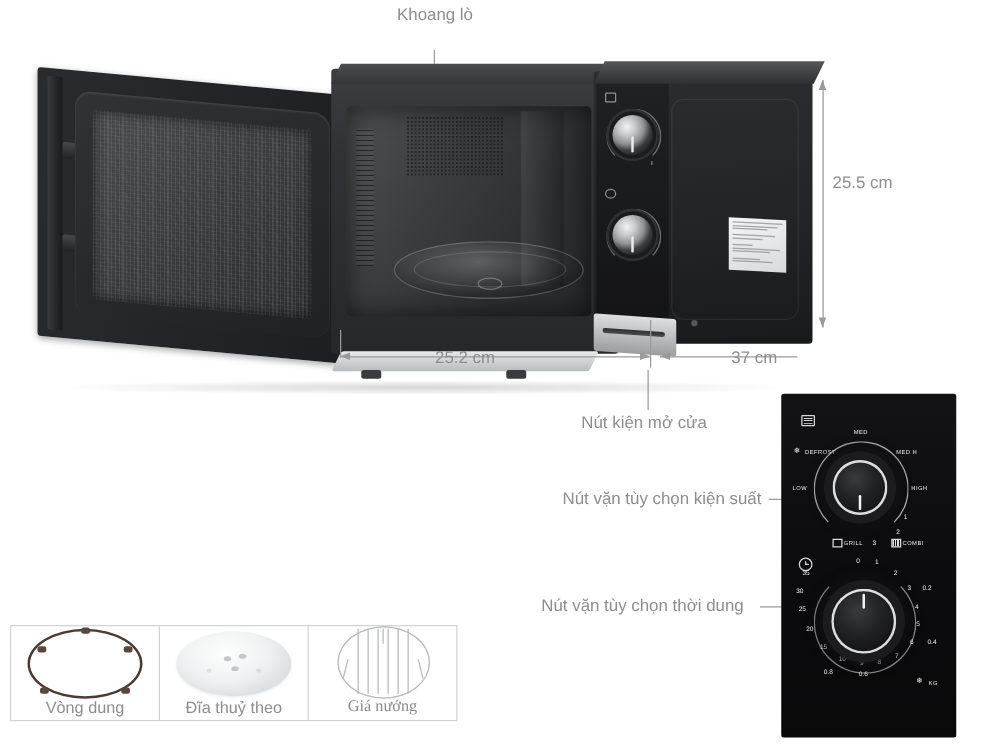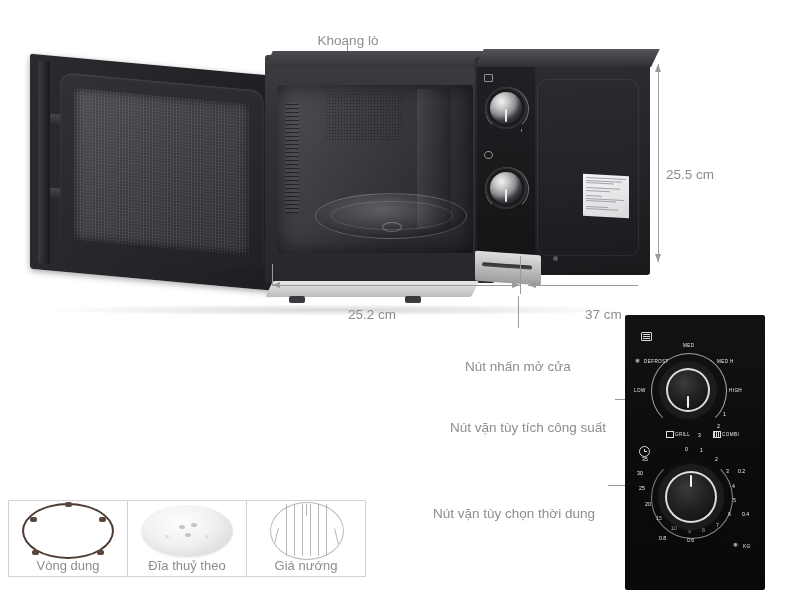--- a/index.html
+++ b/index.html
@@ -3,21 +3,21 @@
 <meta charset="utf-8">
 <style>
   html,body{margin:0;padding:0;}
   body{
     width:800px;height:600px;position:relative;overflow:hidden;
     background:#ffffff;
     font-family:"Liberation Sans","DejaVu Sans",sans-serif;
     color:#8a8a8a;
   }
   .abs{position:absolute;}
-  .lbl{font-size:13.5px;color:#8d8d8d;line-height:16px;white-space:nowrap;margin-top:29px;}
+  .lbl{font-size:13.5px;color:#8d8d8d;line-height:16px;white-space:nowrap;}
   .lbl-c{text-align:center;white-space:normal;}
   .line{background:#9a9a9a;position:absolute;}
   .vline{width:1px;}
   .hline{height:1px;}
 
   
   #mw{position:absolute;left:20px;top:55px;width:630px;height:235px;}
 
   
   .door{
@@ -212,21 +212,21 @@
   .p-grill{position:absolute;width:6px;height:5px;border:1px solid #dcdcdc;}
   .p-combi{position:absolute;width:6px;height:5px;border:1px solid #dcdcdc;
       background:repeating-linear-gradient(90deg,#dcdcdc 0 1px,transparent 1px 2px);}
 
   
   #acc{position:absolute;left:8px;top:500px;width:360px;}
   #acc-title{font-size:13.5px;font-weight:bold;color:#4a4a4a;margin-bottom:6px;}
   .acc-grid{display:flex;border:1px solid #d3d3d3;width:358px;box-sizing:border-box;}
   .acc-cell{flex:1;border-right:1px solid #d3d3d3;box-sizing:border-box;height:75px;
             display:flex;flex-direction:column;align-items:center;justify-content:flex-end;padding-bottom:3px;}
-  .acc-cell:last-child{border-right:none;}
+  .acc-cell:last-child{border-right:none;font-family:Liberation Serif, serif;}
   .acc-art{flex:1;width:100%;position:relative;}
   .acc-cap{font-size:13px;color:#8d8d8d;}
 
   .ring{position:absolute;left:50%;top:52%;transform:translate(-50%,-50%);
         width:88px;height:52px;border:2px solid #4b3a32;border-radius:50%;}
   .ring i{position:absolute;width:7px;height:5px;background:#5a463c;border-radius:2px;}
   .plate{position:absolute;left:50%;top:52%;transform:translate(-50%,-50%);
          width:92px;height:52px;border-radius:50%;
          background:radial-gradient(ellipse at 42% 34%,#fdfdfd 0%,#f0f1f2 45%,#dadcde 78%,#cfd1d3 100%);
          box-shadow:0 1px 2px rgba(0,0,0,.08);}
@@ -313,23 +313,23 @@
 <div class="line vline" style="left:272px;top:264px;height:22px;"></div>
 <div class="line vline" style="left:520px;top:256px;height:38px;"></div>
 
 <div class="arrow-h left-only" style="left:528px;top:285px;width:110px;"></div>
 <div class="lbl" style="position:absolute;left:585px;top:278px;">37 cm</div>
 
 <div class="arrow-v" style="left:658px;top:64px;height:198px;"></div>
 <div class="lbl" style="position:absolute;left:666px;top:138px;">25.5 cm</div>
 
 <div class="line vline" style="left:518px;top:296px;height:32px;"></div>
-<div class="lbl" style="position:absolute;left:465px;top:330px;">Nút nhấn mở cửa</div>
-
-<div class="lbl" style="position:absolute;left:450px;top:391px;">Nút vặn tùy tích công suất</div>
+<div class="lbl" style="position:absolute;left:465px;top:330px;">Nút kiện mở cửa</div>
+
+<div class="lbl" style="position:absolute;left:450px;top:391px;">Nút vặn tùy chọn kiện suất</div>
 <div class="line hline" style="left:615px;top:399px;width:80px;"></div>
 
 <div class="lbl" style="position:absolute;left:433px;top:477px;">Nút vặn tùy chọn thời dung</div>
 <div class="line hline" style="left:608px;top:485px;width:87px;"></div>
 
 <div id="panel">
 
   <div class="p-ico-door" style="left:16px;top:17px;"></div>
 
   <div class="parc" style="left:26px;top:38px;width:74px;height:74px;border-color:rgba(255,255,255,.7);border-bottom-color:transparent;"></div>

